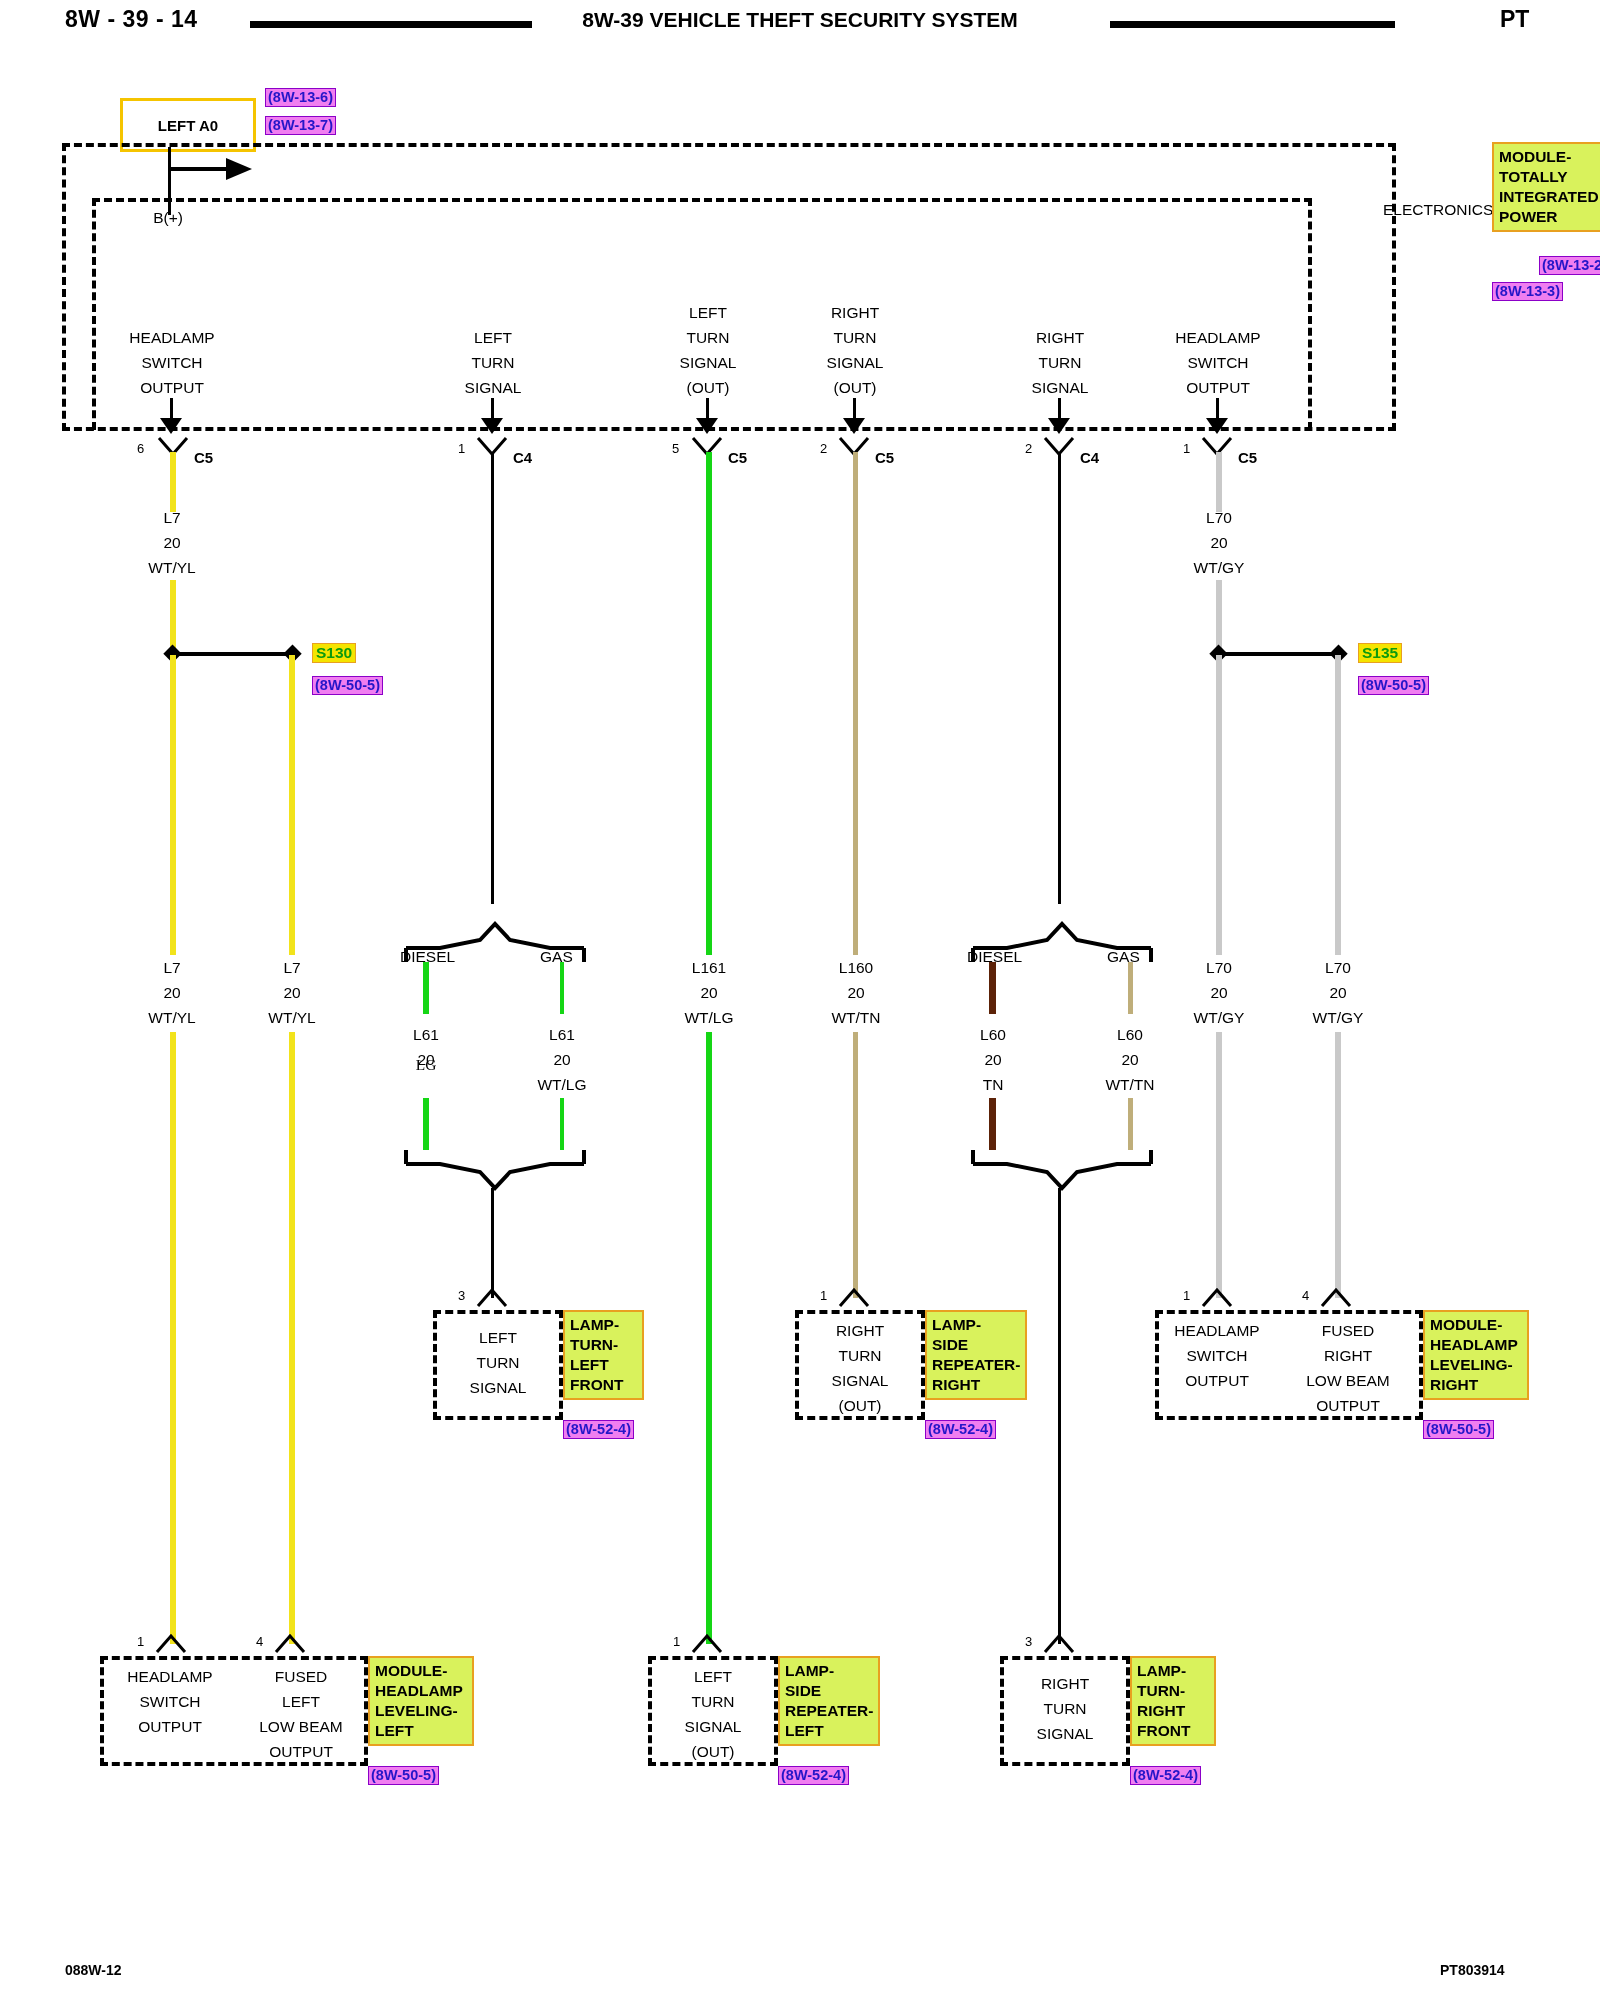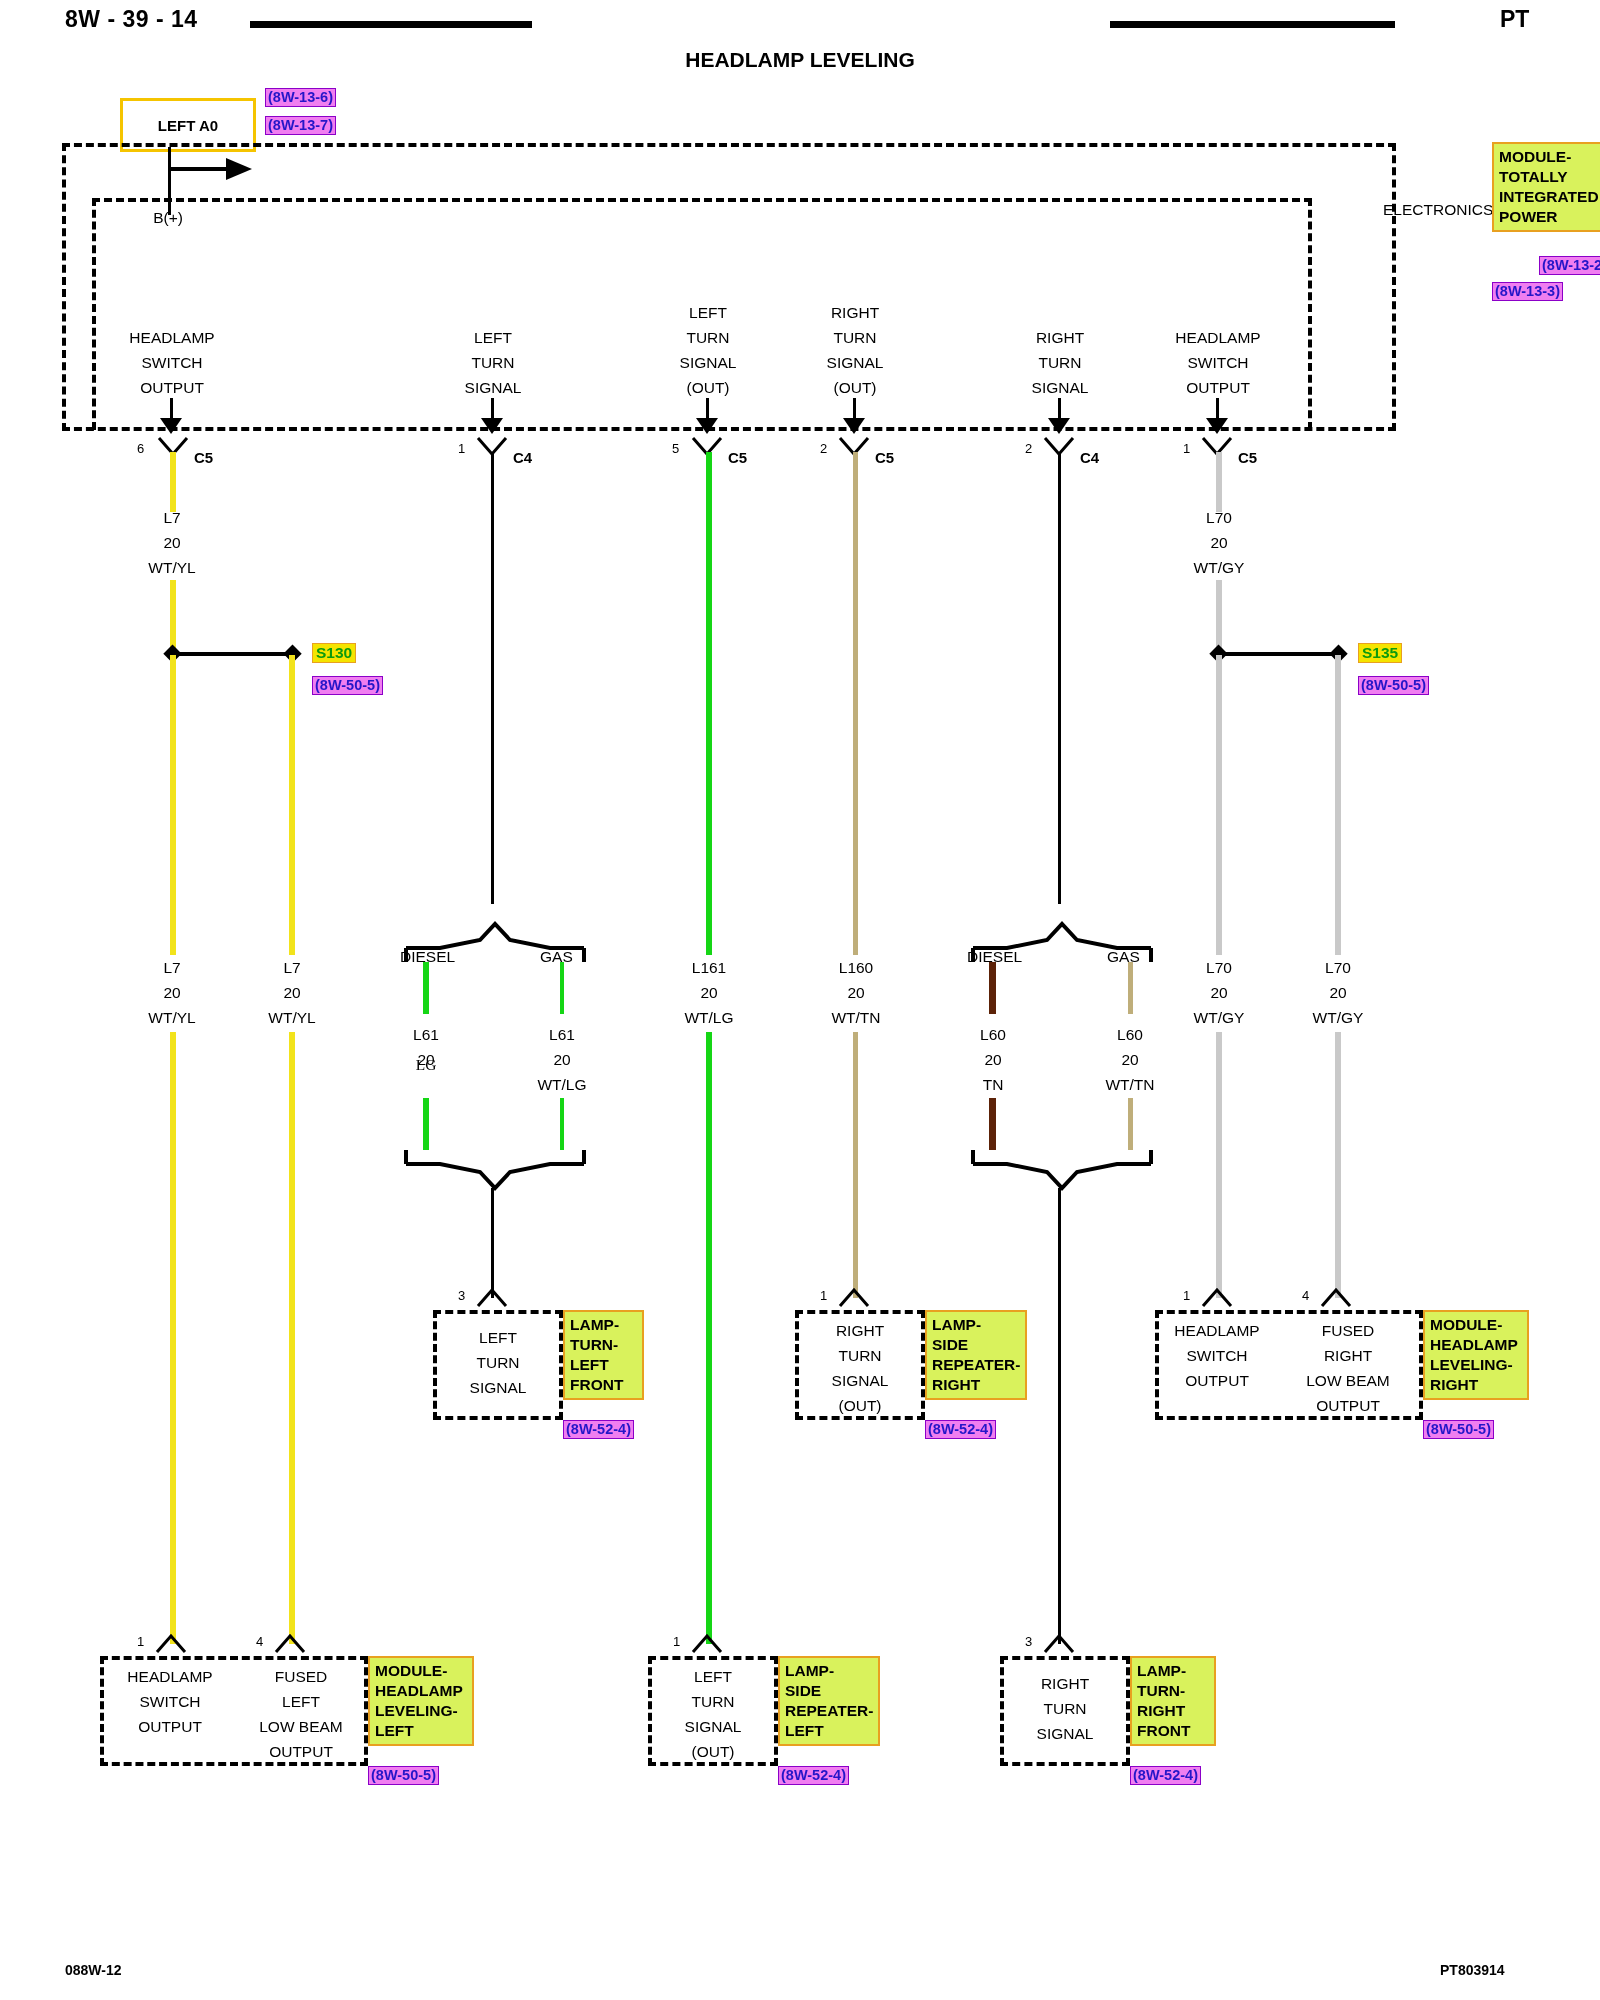--- a/index.html
+++ b/index.html
@@ -64,23 +64,23 @@
   .devbox{border:4px dashed #000;box-sizing:border-box;background:#fff;}
   .devtxt{font-size:15.5px;line-height:25px;text-align:center;white-space:pre;}
 </style>
 </head>
 <body>
 
 <div id="sheet">
 
   <div class="abs hdr-page">8W - 39 - 14</div>
   <div class="abs hdr-bar bar-l"></div>
+  <div class="abs hdr-title">8W-39 VEHICLE THEFT SECURITY SYSTEM</div>
   <div class="abs hdr-bar bar-r"></div>
   <div class="abs hdr-pt">PT</div>
-  <div class="abs hdr-sub">HEADLAMP LEVELING</div>
 
   <div class="abs batt">LEFT A0</div>
   <div class="abs ref" style="left:265px;top:88px;">(8W-13-6)</div>
   <div class="abs ref" style="left:265px;top:116px;">(8W-13-7)</div>
 
   <div class="abs dash-out"></div>
   <div class="abs dash-in"></div>
 
   <div class="abs w w-blk" style="left:168px;top:147px;height:68px;"></div>
   <div class="abs hline" style="left:168px;top:167px;width:60px;"></div>

